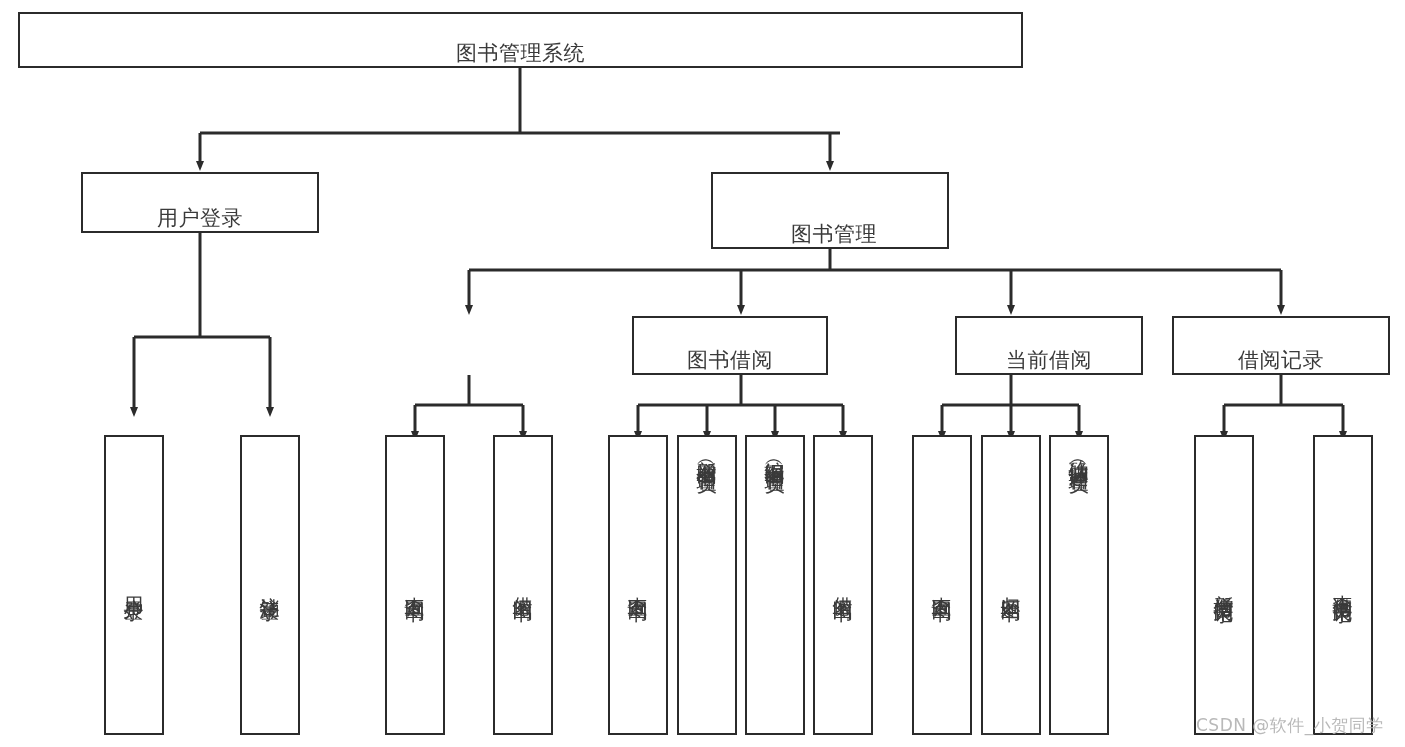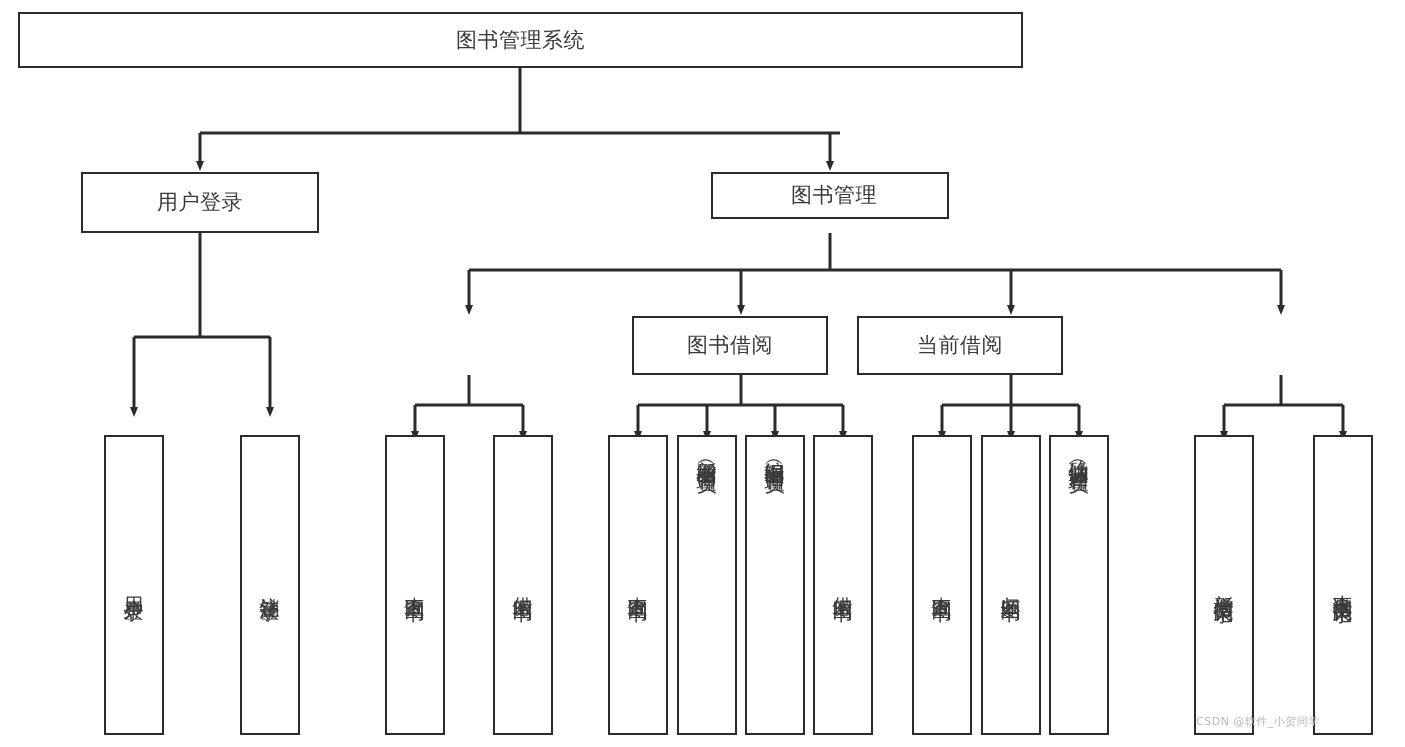--- a/index.html
+++ b/index.html
@@ -25,21 +25,21 @@
     width: 1405px;
     height: 747px;
     pointer-events: none;
   }
   .node {
     position: absolute;
     box-sizing: border-box;
     border: 2px solid #2b2b2b;
     background: #ffffff;
     display: flex;
-    align-items: center;
+    align-items: flex-end;
     justify-content: center;
     color: #3a3a3a;
   }
   .node .label {
     color: #3a3a3a;
     line-height: 1.18;
     text-align: center;
     letter-spacing: 0.5px;
   }
   .node.horizontal .label {
@@ -62,21 +62,21 @@
     line-height: 1;
     white-space: nowrap;
   }
   .node.vertical.mid {
     align-items: center;
     padding-top: 0;
   }
   .watermark {
     position: absolute;
     color: #b9b9b9;
-    font-size: 11px;
+    font-size: 17px;
     font-family: "DejaVu Sans", "Liberation Sans", sans-serif;
     white-space: nowrap;
     letter-spacing: 0.5px;
   }
 </style>
 </head>
 <body>
 
 <div id="canvas">
 
@@ -130,29 +130,32 @@
     </g>
   </svg>
 
   <div class="node root horizontal" style="left:18px; top:12px; width:1005px; height:56px;">
     <span class="label">图书管理系统</span>
   </div>
 
   <div class="node horizontal" style="left:81px; top:172px; width:238px; height:61px;">
     <span class="label">用户登录</span>
   </div>
-  <div class="node horizontal" style="left:711px; top:172px; width:238px; height:47px;padding-left:8px;">
+  <div class="node horizontal" style="left:711px; top:172px; width:238px; height:77px;padding-left:8px;">
     <span class="label">图书管理</span>
   </div>
 
   <div class="node horizontal" style="left:632px; top:316px; width:196px; height:59px;">
     <span class="label">图书借阅</span>
   </div>
-  <div class="node horizontal" style="left:857px; top:316px; width:206px; height:59px;">
+  <div class="node horizontal" style="left:955px; top:316px; width:188px; height:59px;">
     <span class="label">当前借阅</span>
+  </div>
+  <div class="node horizontal" style="left:1172px; top:316px; width:218px; height:59px;">
+    <span class="label">借阅记录</span>
   </div>
 
   <div class="node vertical mid" style="left:104px; top:435px; width:60px; height:300px;">
     <span class="label">用户登录</span>
   </div>
   <div class="node vertical mid" style="left:240px; top:435px; width:60px; height:300px;">
     <span class="label">注销登录</span>
   </div>
 
   <div class="node vertical mid" style="left:385px; top:435px; width:60px; height:300px;">

